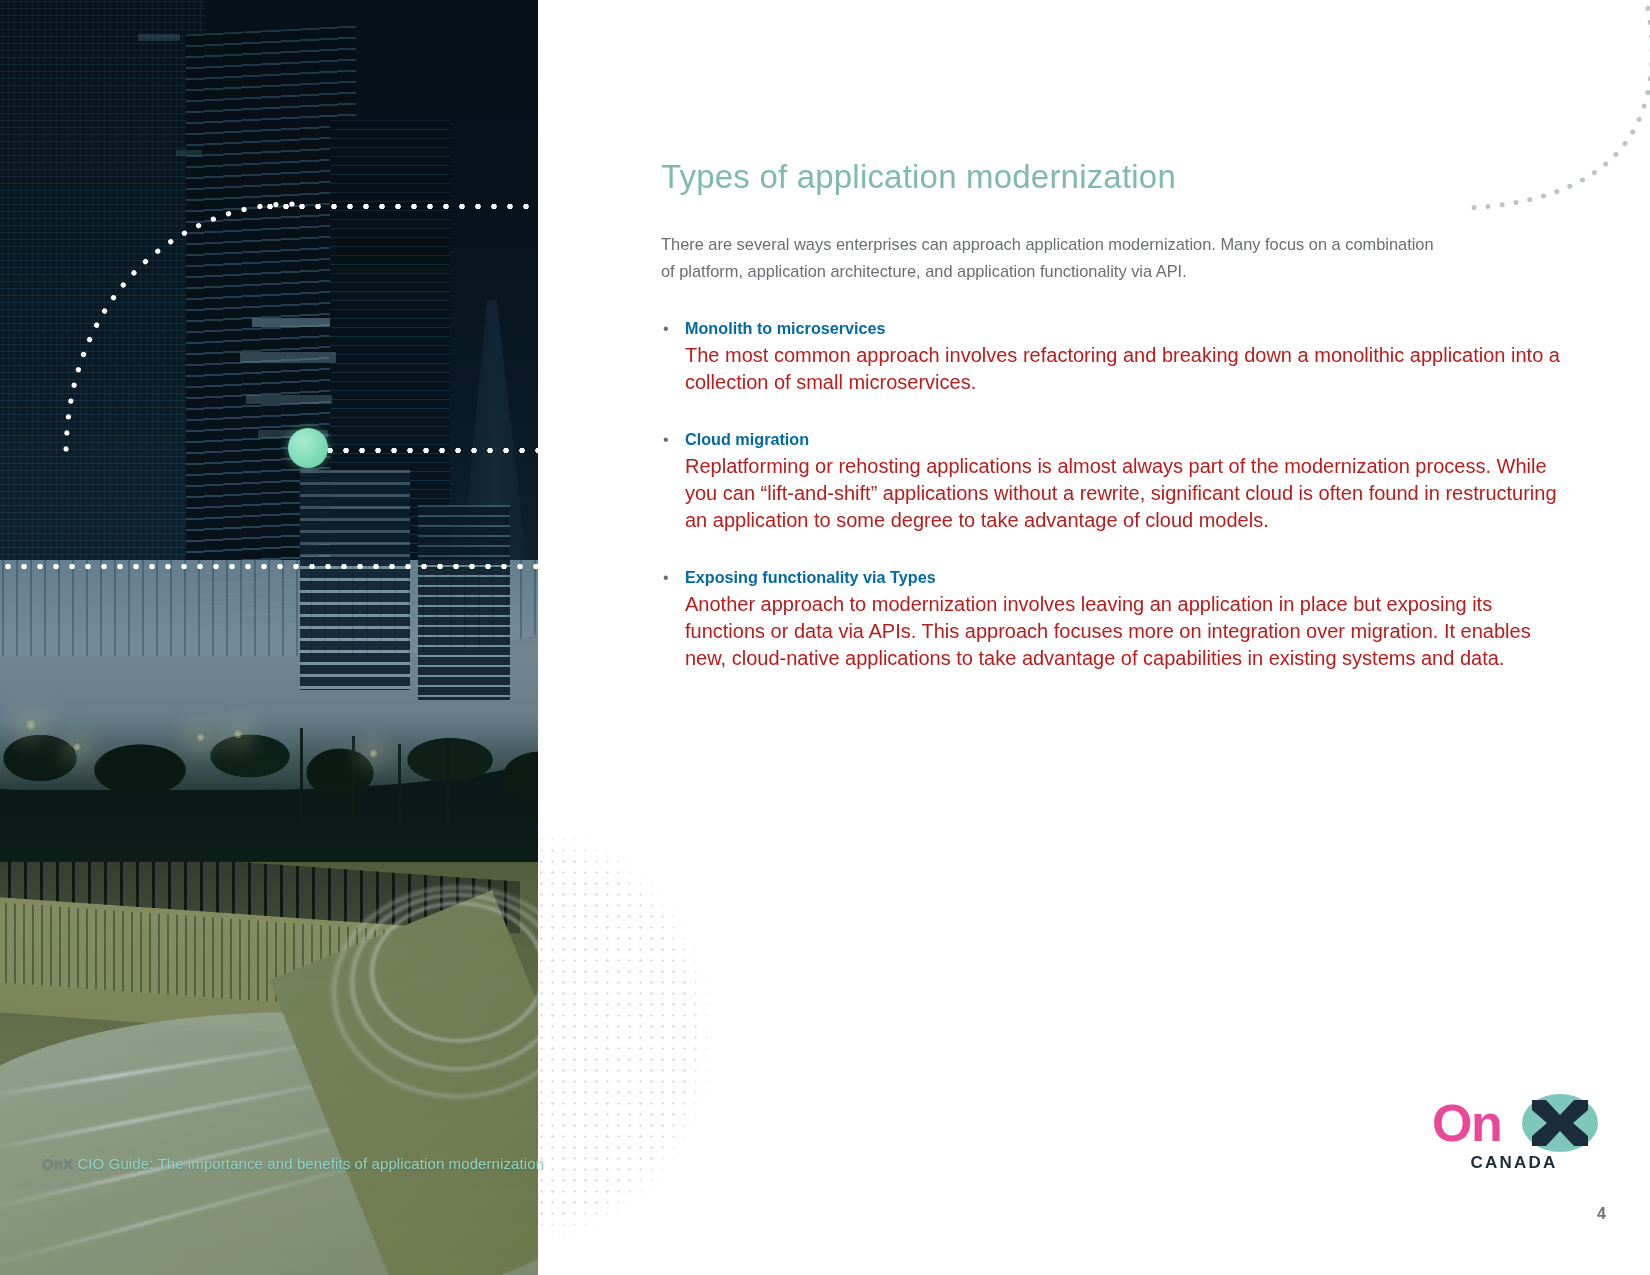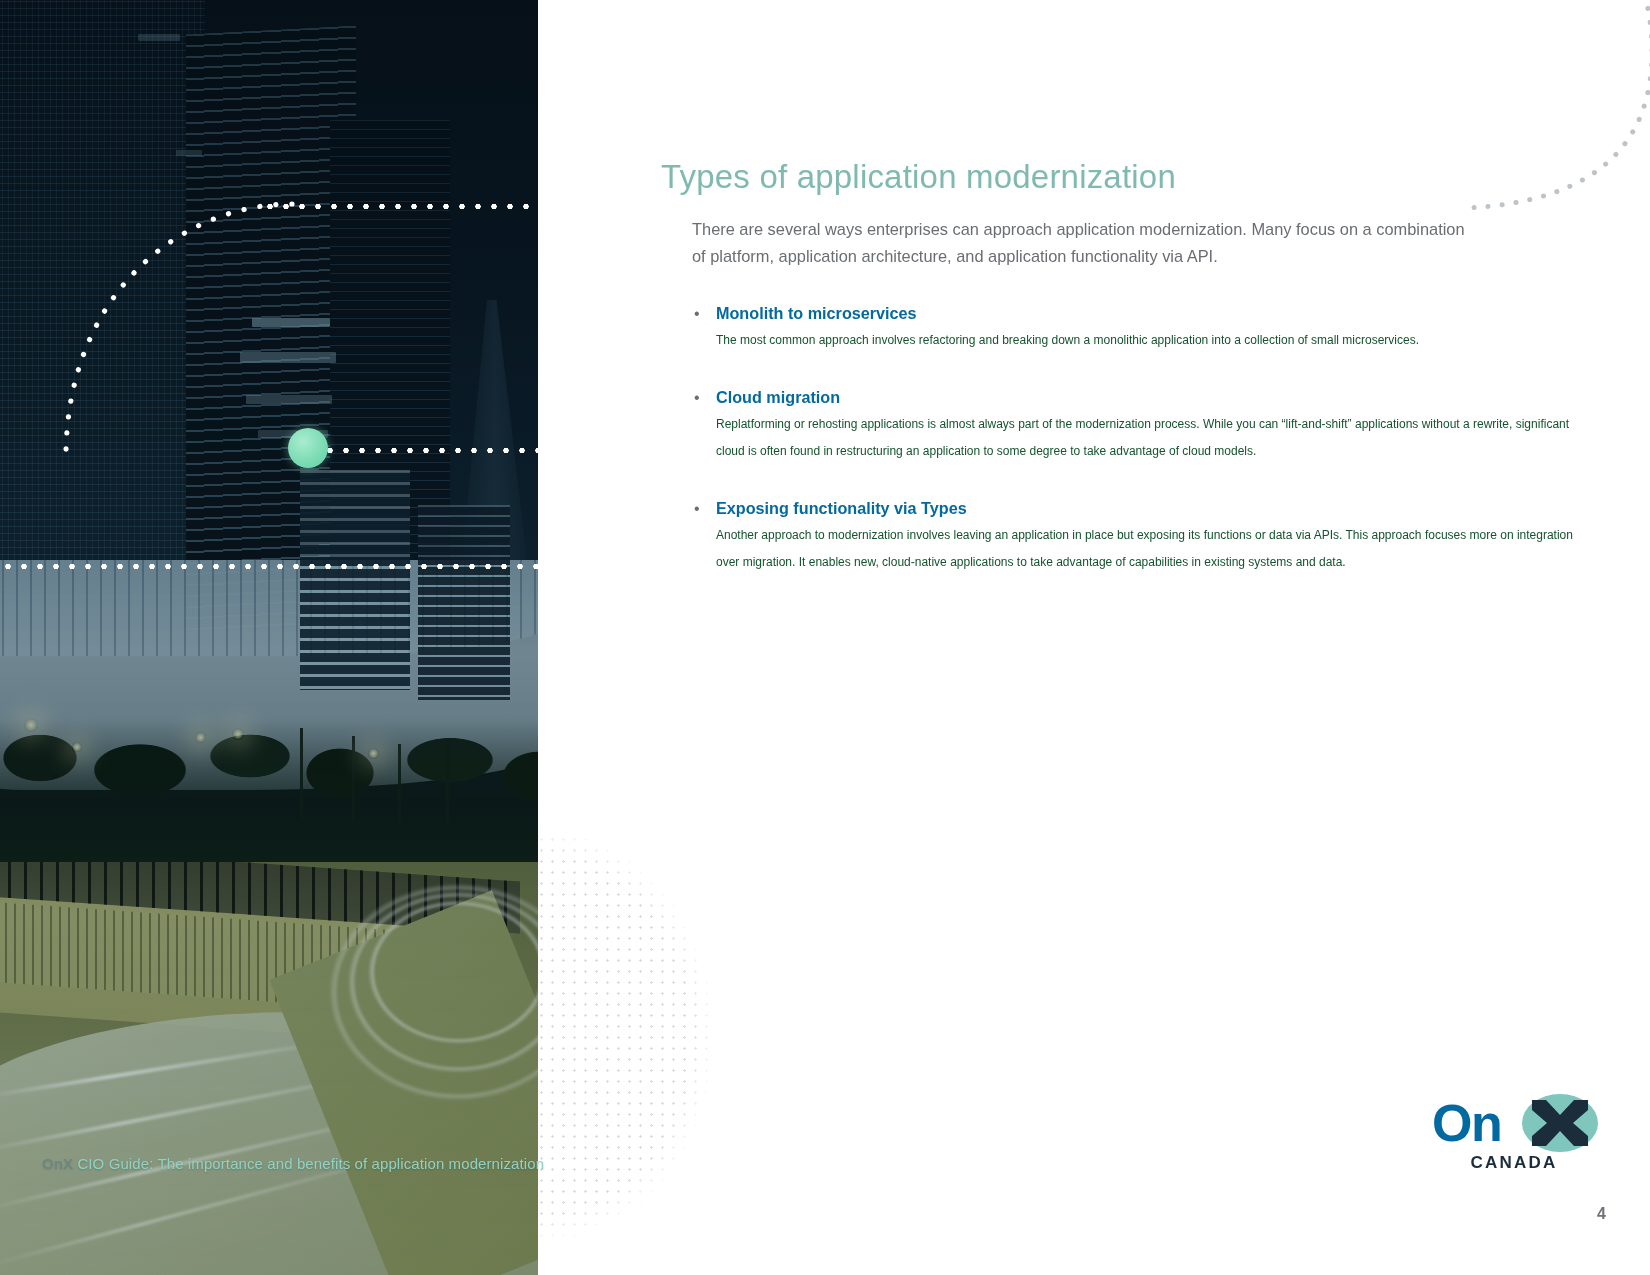--- a/index.html
+++ b/index.html
@@ -283,23 +283,22 @@
     font-size: 33px;
     font-weight: 400;
     letter-spacing: .2px;
     color: #7fb9b0;
     white-space: nowrap;
   }
 
   .body-block {
     position: absolute;
     left: 123px;
-    top: 216px;
+    top: 231px;
     width: 906px;
-    margin-left: 31px;
   }
 
   .intro-para {
     font-size: 16.4px;
     line-height: 27px;
     color: #6a6d71;
     margin: 0 0 30px 0;
     max-width: 790px;
   }
 
@@ -321,23 +320,23 @@
   .bullet-body { flex: 1 1 auto; }
 
   .bullet-title {
     font-size: 16.2px;
     line-height: 27px;
     font-weight: 700;
     color: #0369a1;
     margin: 0 0 0 0;
   }
   .bullet-text {
-    font-size: 12px;
+    font-size: 20px;
     line-height: 27px;
-    color: #14532d;
+    color: #b91c1c;
     margin: 0;
   }
 
   
   .footer-note {
     position: absolute;
     left: 42px;
     top: 1155px;
     font-size: 15px;
     color: #8fd3c4;
@@ -374,21 +373,21 @@
     width: 168px;
     height: 58px;
   }
   .logo-on {
     position: absolute;
     left: 2px;
     top: 0px;
     font-size: 52px;
     font-weight: 700;
     letter-spacing: -1.5px;
-    color: #0369a1;
+    color: #ec4899;
     line-height: 56px;
     font-family: "Liberation Sans", sans-serif;
   }
   .logo-x-wrap {
     position: absolute;
     left: 92px;
     top: -1px;
     width: 76px;
     height: 58px;
   }

